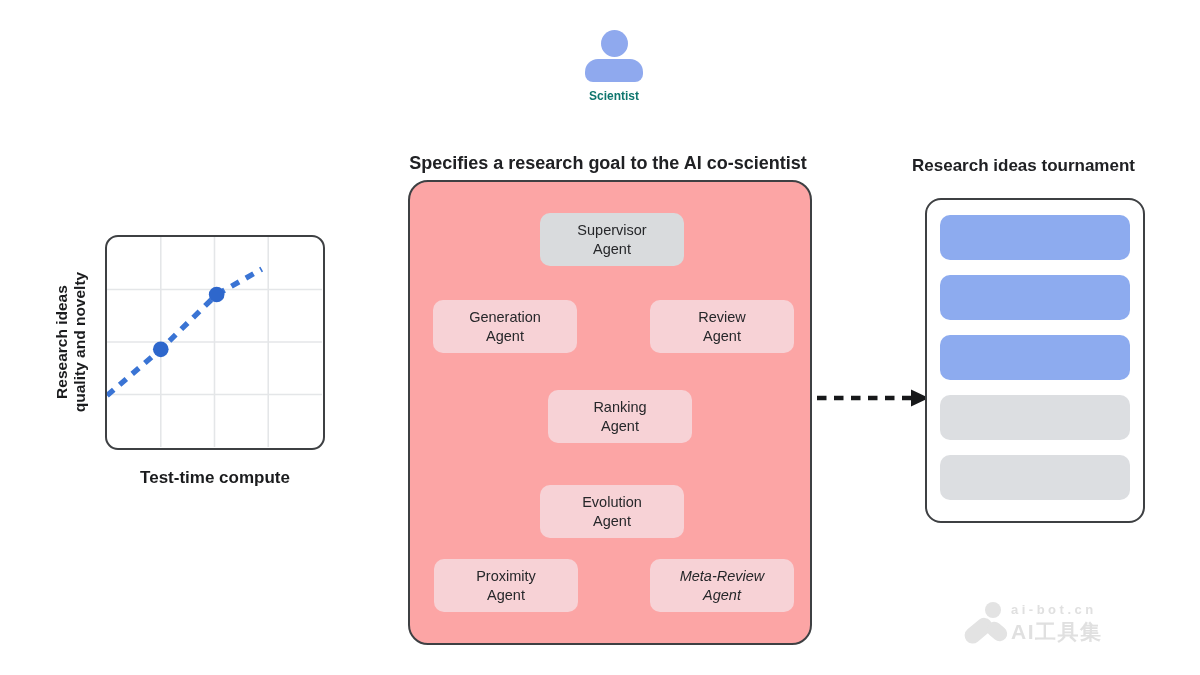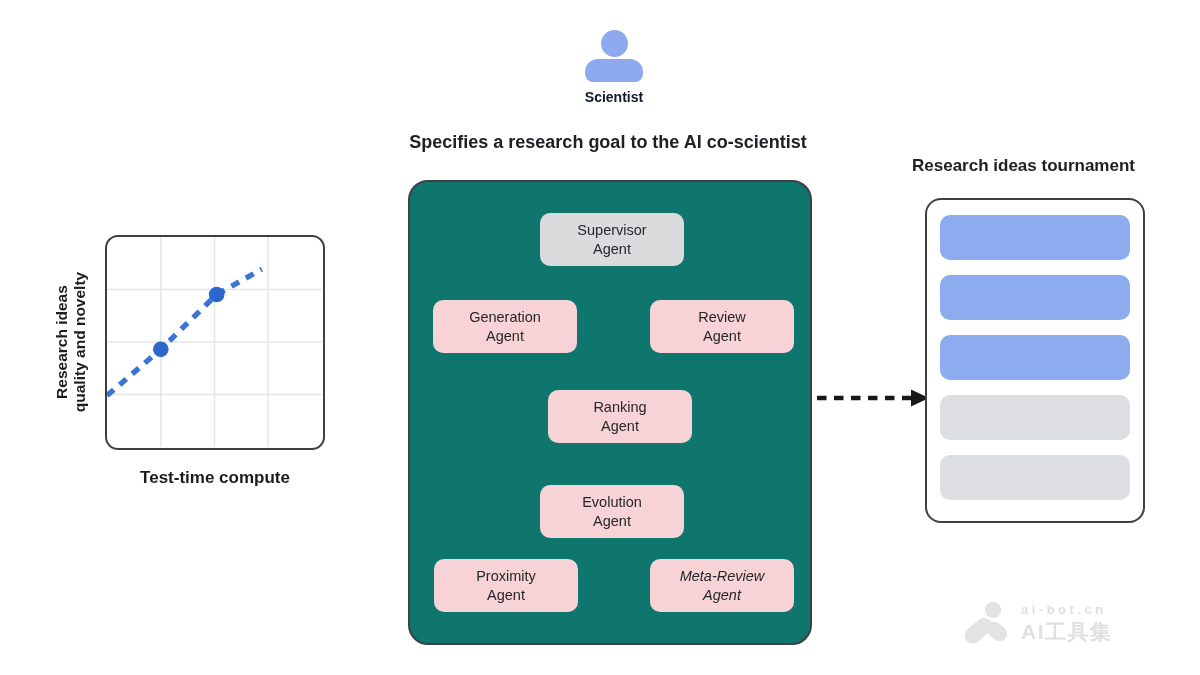--- a/index.html
+++ b/index.html
@@ -11,41 +11,41 @@
     font-family: "Liberation Sans", sans-serif;
     color: #1f2023;
     overflow: hidden;
   }
   .abs { position: absolute; }
 
   
   .scientist-wrap { left: 569px; top: 30px; width: 90px; display: flex; flex-direction: column; align-items: center; }
   .sc-head { width: 27px; height: 27px; border-radius: 50%; background: var(--person-blue, #8fa9ee); }
   .sc-body { width: 58px; height: 23px; margin-top: 2px; border-radius: 13px 13px 8px 8px; background: var(--person-blue, #8fa9ee); }
-  .sc-label { margin-top: 7px; font-size: 14px; font-weight: 700; color: #0f172a; }
+  .sc-label { margin-top: 7px; font-size: 12px; font-weight: 700; color: #0f766e; }
 
   
-  .center-title { left: 388px; top: 132px; width: 440px; text-align: center; font-size: 18px; font-weight: 700; color: #202124; }
+  .center-title { left: 388px; top: 153px; width: 440px; text-align: center; font-size: 18px; font-weight: 700; color: #202124; }
   .tournament-title { left: 912px; top: 156px; width: 246px; text-align: left; font-size: 17px; font-weight: 700; color: #202124; }
 
   
   .chart-box { left: 105px; top: 235px; width: 220px; height: 215px; border: 2.5px solid #3e4043; border-radius: 13px; background: #fff; overflow: hidden; }
   .chart-box svg { display: block; }
   .y-axis-label {
     left: 71px; top: 342px;
     transform: translate(-50%, -50%) rotate(-90deg);
     width: max-content;
     text-align: center;
     font-size: 15.5px; font-weight: 700; color: #1b1c1e;
     white-space: pre-line; line-height: 1.18;
   }
   .x-axis-label { left: 105px; top: 468px; width: 220px; text-align: center; font-size: 17px; font-weight: 700; color: #1b1c1e; }
 
   
-  .agent-panel { left: 408px; top: 180px; width: 404px; height: 465px; border: 2.5px solid #3e4043; border-radius: 20px; background: #0f766e; }
+  .agent-panel { left: 408px; top: 180px; width: 404px; height: 465px; border: 2.5px solid #3e4043; border-radius: 20px; background: #fca5a5; }
   .agent-box {
     position: absolute;
     width: 144px; height: 53px;
     border-radius: 10px;
     display: flex; align-items: center; justify-content: center;
     text-align: center;
     font-size: 14.5px; font-weight: 500; line-height: 1.3; color: #26272a;
     white-space: pre-line;
   }
   .pos-supervisor  { left: 130px; top: 31px; }
@@ -62,21 +62,21 @@
   
   .tournament-panel {
     left: 925px; top: 198px; width: 220px; height: 325px;
     border: 2.5px solid #3e4043; border-radius: 16px; background: #fff;
     display: flex; flex-direction: column; gap: 15px;
     padding: 15px 13px;
   }
   .t-bar { width: 100%; height: 45px; border-radius: 10px; flex: 0 0 auto; }
 
   
-  .watermark { left: 963px; top: 601px; display: flex; align-items: flex-end; gap: 10px; }
+  .watermark { left: 963px; top: 601px; display: flex; align-items: flex-end; }
   .wm-text { display: flex; flex-direction: column; align-items: flex-start; }
   .wm-line1 { font-size: 13px; font-weight: 700; letter-spacing: 3.5px; color: #e0e0e0; }
   .wm-line2 { font-size: 21px; font-weight: 700; letter-spacing: 1.5px; color: #e0e0e0; margin-top: 1px; }
 </style>
 </head>
 <body style="--person-blue: #8fa9ee;">
 
 <div class="abs scientist-wrap">
   <div class="sc-head"></div>
   <div class="sc-body"></div>

